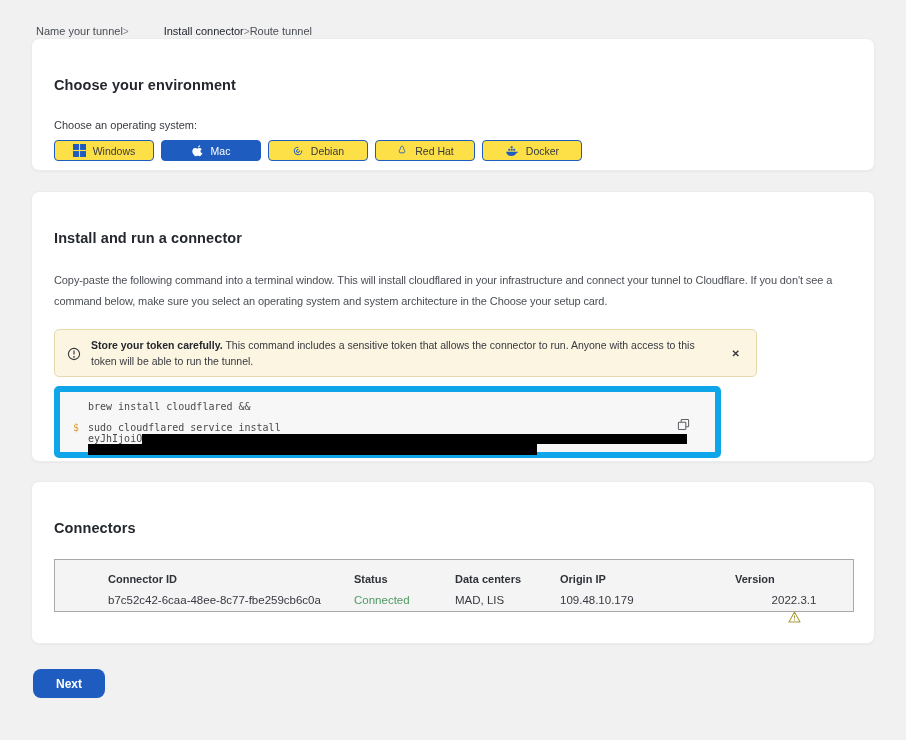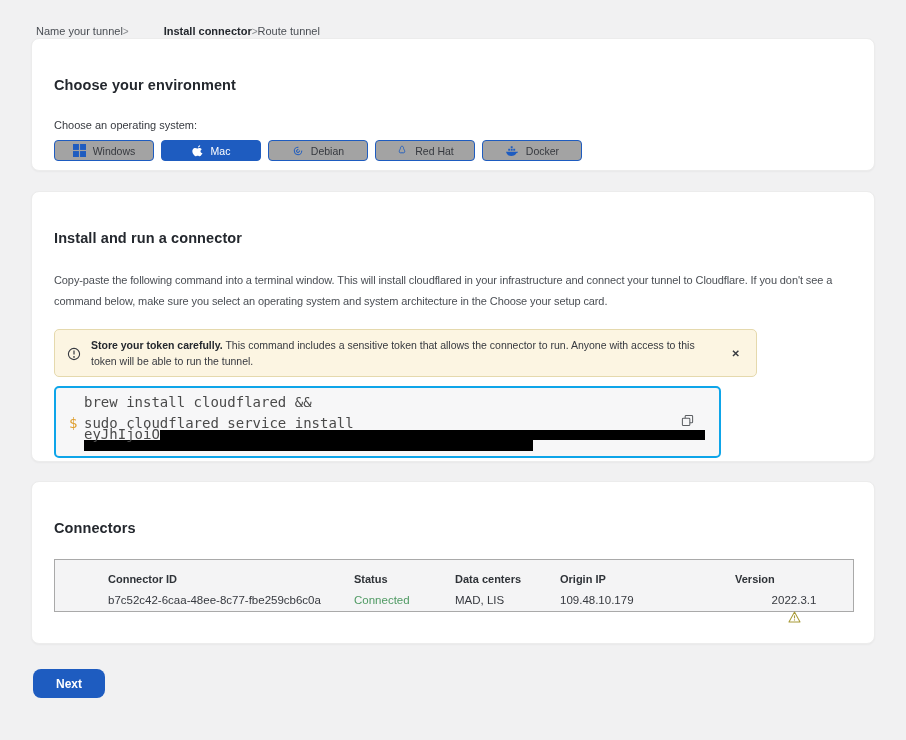--- a/index.html
+++ b/index.html
@@ -14,62 +14,62 @@
   html,body{margin:0;padding:0;}
   body{
     width:906px;height:740px;overflow:hidden;
     background:#f1f1f2;
     font-family:"Liberation Sans", sans-serif;
     color:#36393f;
   }
   
   .breadcrumb{padding:24px 0 0 36px;height:38px;display:flex;align-items:center;font-size:11px;color:#4a4e54;}
   .breadcrumb .crumb{cursor:pointer;}
-  .breadcrumb .crumb.active{font-weight:bold;color:#24282e;padding-left:35px;}
+  .breadcrumb .crumb.active{font-weight:normal;color:#24282e;padding-left:35px;}
   .breadcrumb .sep{color:#8a8d91;font-size:10px;}
   
   .card{
     background:#fff;margin:0 31px;border-radius:8px;
     border:1px solid #ececec;
     box-shadow:0 1px 2px rgba(0,0,0,.04);
     padding:26px 22px;
   }
   .card-title{font-size:14.5px;font-weight:bold;color:#24282e;letter-spacing:.1px;}
   #card-environment{margin-top:0;height:133px;}
   #card-install{margin-top:20px;height:271px;}
   #card-connectors{margin-top:19px;height:163px;}
   
   .os-label{margin-top:26px;font-size:11px;color:#36393f;}
   .os-row{margin-top:9px;display:flex;gap:7px;}
   .os-btn{
     display:flex;align-items:center;justify-content:center;gap:7px;
-    width:100px;height:21px;background:#a3a3a3;
+    width:100px;height:21px;background:#fde047;
     border:1px solid var(--accent-blue);border-radius:4px;
     font-family:"Liberation Sans", sans-serif;font-size:10.5px;color:#36393f;
     cursor:pointer;padding:0;
   }
   .os-btn .os-icon{color:var(--accent-blue);display:flex;align-items:center;}
   .os-btn.selected{background:var(--accent-blue);color:#fff;}
   .os-btn.selected .os-icon{color:#fff;}
   
   .card-desc{margin-top:24px;font-size:11px;line-height:21px;color:#4a4e54;width:801px;letter-spacing:-.1px;}
   .alert{
     margin-top:17px;width:703px;min-height:47px;
     background:var(--warning-bg);border:1px solid var(--warning-border);border-radius:5px;
     padding:7px 10px 7px 12px;display:flex;gap:10px;align-items:center;
   }
   .alert-icon{flex:0 0 auto;display:flex;margin-top:1px;}
   .alert-text{flex:1;font-size:10.5px;line-height:16px;color:#36393f;padding-right:14px;}
   .alert-text b{color:#24282e;}
   .alert-close{background:none;border:none;padding:0 6px;font-size:10px;font-weight:bold;color:#36393f;cursor:pointer;}
   .code-block{
     position:relative;margin-top:9px;width:667px;height:72px;
-    background:#f7f7f8;border:2px solid #0ea5e9;border-radius:5px;
+    background:#f7f7f8;border:6px solid #0ea5e9;border-radius:5px;
     padding:9px 14px 0 13px;
-    font-family:"DejaVu Sans Mono", monospace;font-size:14px;color:#4a4a4a;
+    font-family:"DejaVu Sans Mono", monospace;font-size:10px;color:#4a4a4a;
   }
   .code-line1{margin-left:15px;height:11px;line-height:11px;margin-bottom:10px;}
   .cmd-row{display:flex;}
   .cmd-prompt{width:6px;color:var(--prompt-orange);line-height:11px;}
   .cmd-body{margin-left:9px;}
   .cmd-body .cmd-line{height:11px;line-height:11px;}
   .token-line{display:flex;align-items:flex-end;height:11px;line-height:11px;}
   .redact-bar{background:#000;}
   .bar1{width:545px;height:10px;}
   .bar2{width:449px;height:11px;}

